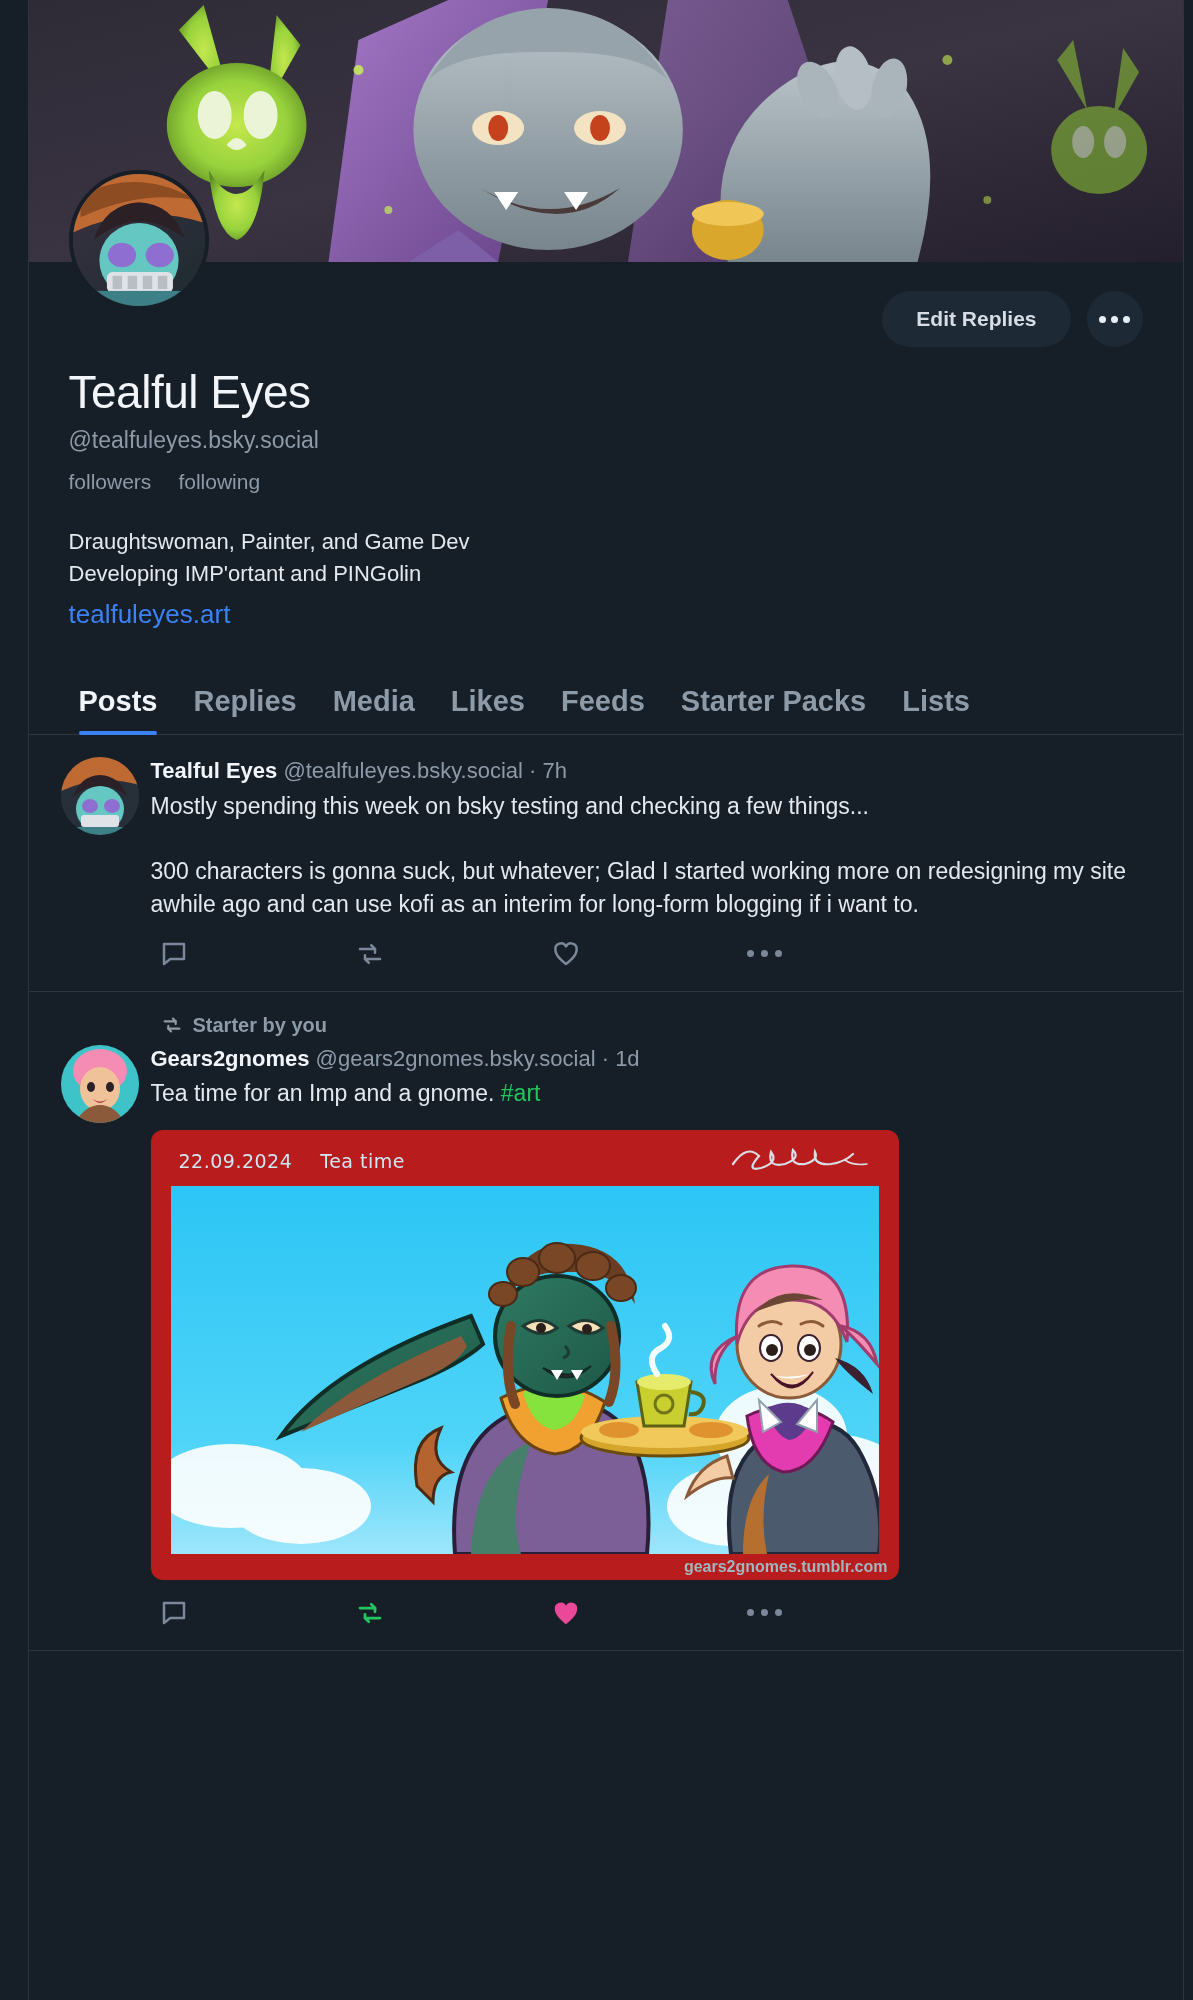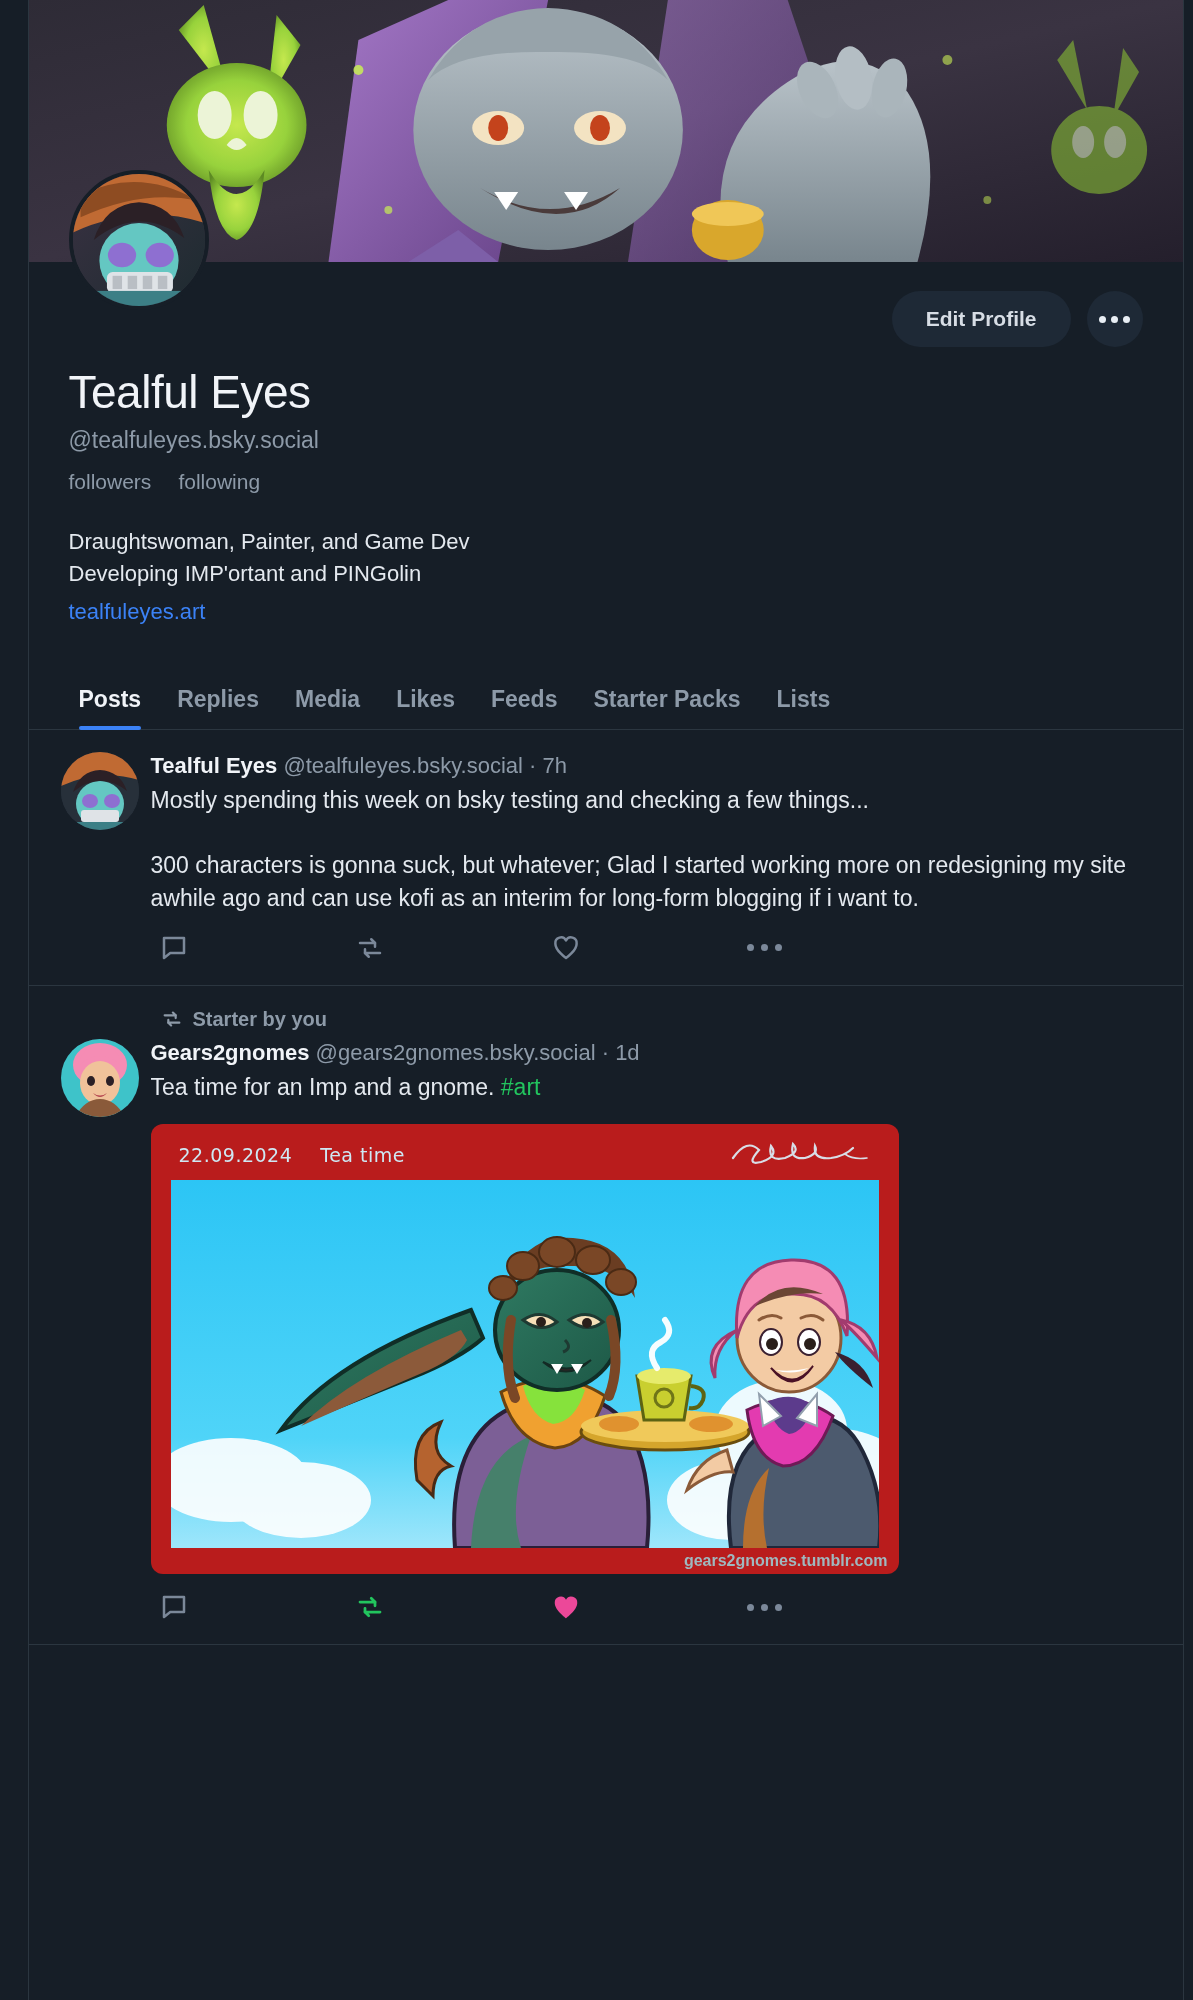--- a/index.html
+++ b/index.html
@@ -109,39 +109,39 @@
   .bio {
     margin-top: 32px;
     color: #e4e9ef;
     font-size: 22px;
     line-height: 1.45;
   }
   .bio-link {
     display: inline-block;
     margin-top: 6px;
     color: #3b82f6;
-    font-size: 22px;
+    font-size: 26px;
     text-decoration: none;
     cursor: pointer;
   }
 
   
   .tabs {
     display: flex;
     align-items: flex-end;
     gap: 0;
     margin-top: 40px;
     padding: 0 32px;
     border-bottom: 1px solid #2b3640;
     height: 62px;
   }
   .tab {
     position: relative;
     color: #8d9aa8;
-    font-size: 23px;
+    font-size: 29px;
     font-weight: bold;
     padding: 0 18px 16px 18px;
     cursor: pointer;
     white-space: nowrap;
   }
   .tab.active { color: #f1f4f8; }
   .tab.active::after {
     content: "";
     position: absolute;
     left: 18px; right: 18px; bottom: -1px;
@@ -347,21 +347,21 @@
           <rect x="36" y="104" width="70" height="22" rx="6" fill="#dfe3e7"></rect>
           <rect x="42" y="108" width="10" height="14" fill="#b9bec4"></rect>
           <rect x="58" y="108" width="10" height="14" fill="#b9bec4"></rect>
           <rect x="74" y="108" width="10" height="14" fill="#b9bec4"></rect>
           <rect x="90" y="108" width="10" height="14" fill="#b9bec4"></rect>
           <rect x="0" y="124" width="140" height="16" fill="#3c7f86"></rect>
         </svg>
       </div>
 
       <div class="top-actions">
-        <button class="btn-edit">Edit Profile</button>
+        <button class="btn-edit">Edit Replies</button>
         <button class="btn-round">
           <i></i>
           <i></i>
           <i></i>
         </button>
       </div>
 
       <div class="display-name">Tealful Eyes</div>
       <div class="handle">@tealfuleyes.bsky.social</div>
       <div class="counts">

